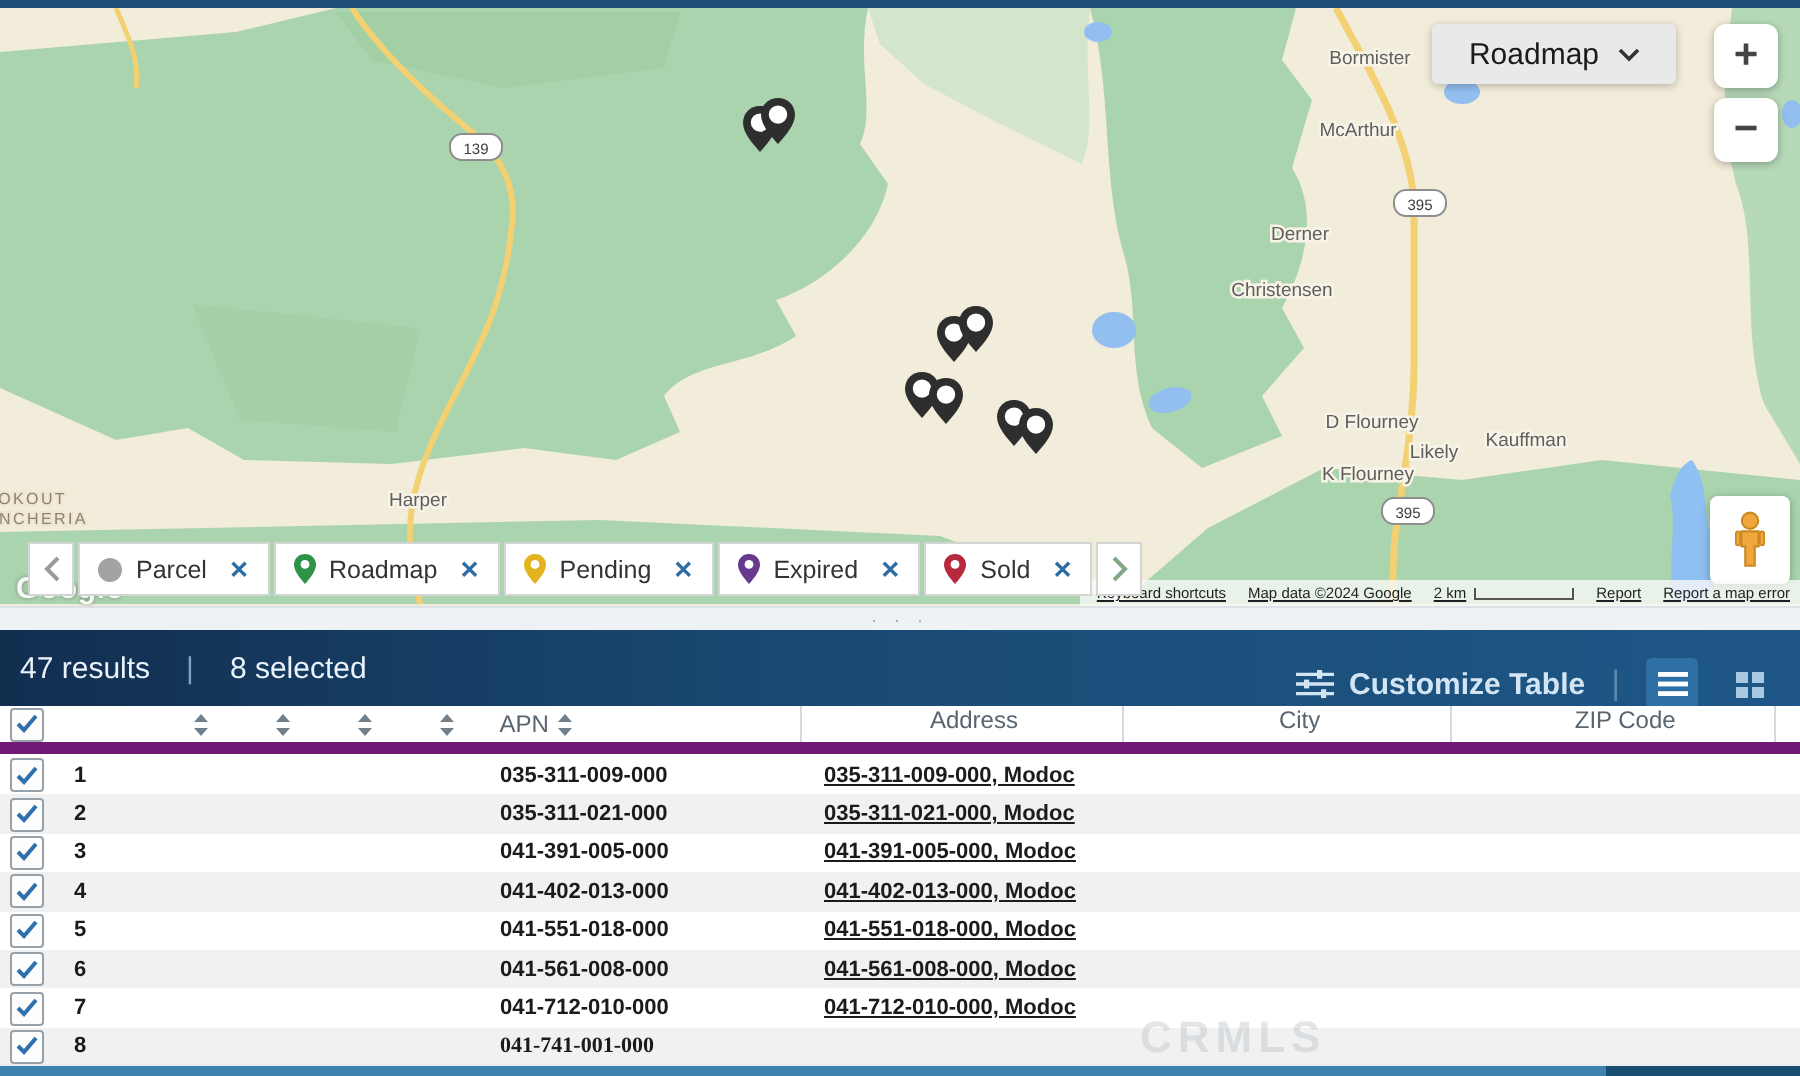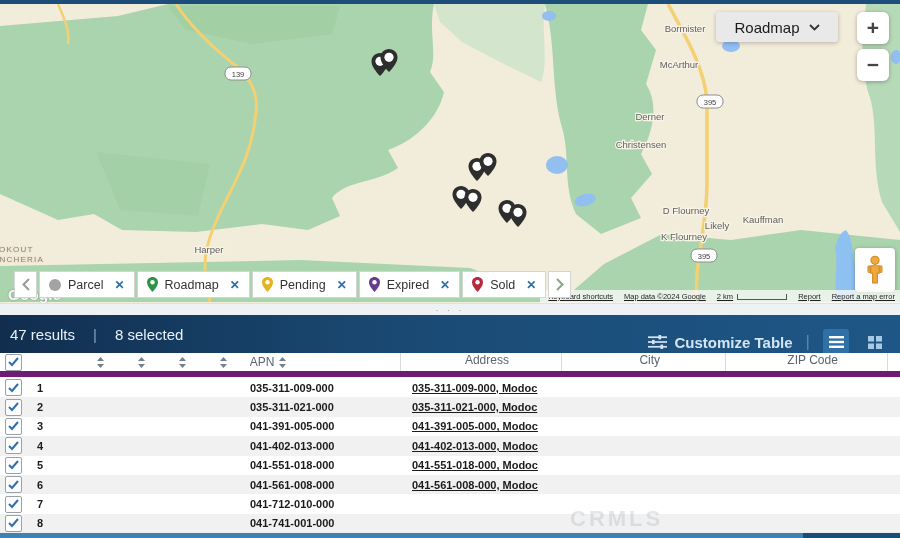--- a/index.html
+++ b/index.html
@@ -475,38 +475,39 @@
               <polyline points="1,5 4,8 10,1" fill="none" stroke="#2e6fad" stroke-width="2"></polyline>
             </svg>
           </span>
         </div>
         <div class="td numcol" style="width: 53px;">7</div>
         <div class="td" style="width: 41px;"></div>
         <div class="td" style="width: 41px;"></div>
         <div class="td" style="width: 41px;"></div>
         <div class="td" style="width: 41px;"></div>
         <div class="td" style="width: 156px;">041-712-010-000</div>
+        <div class="td sepcol" style="width: 162px;">041-712-010-000, Modoc</div>
         <div class="td sepcol" style="width: 164px;"></div>
         <div class="td sepcol" style="width: 162px;"></div>
         <div class="td sepcol" style="width: 12px;"></div>
       </div>
       <div class="tr">
         <div class="td cbcol">
           <span class="cb">
             <svg width="11" height="10" viewBox="0 0 11 10">
               <polyline points="1,5 4,8 10,1" fill="none" stroke="#2e6fad" stroke-width="2"></polyline>
             </svg>
           </span>
         </div>
         <div class="td numcol" style="width: 53px;">8</div>
         <div class="td" style="width: 41px;"></div>
         <div class="td" style="width: 41px;"></div>
         <div class="td" style="width: 41px;"></div>
         <div class="td" style="width: 41px;"></div>
-        <div class="td" style="width: 156px;">041-741-001-000</div>
+        <div class="td" style="width: 156px; font-family: Liberation Serif, serif;">041-741-001-000</div>
         <div class="td sepcol" style="width: 164px;"></div>
         <div class="td sepcol" style="width: 162px;"></div>
         <div class="td sepcol" style="width: 12px;"></div>
       </div>
     </div>
 
   <div class="watermark">CRMLS</div>
   <div class="pre-bottom"></div>
   <div class="bottom-bar">
       <div class="dark"></div>

